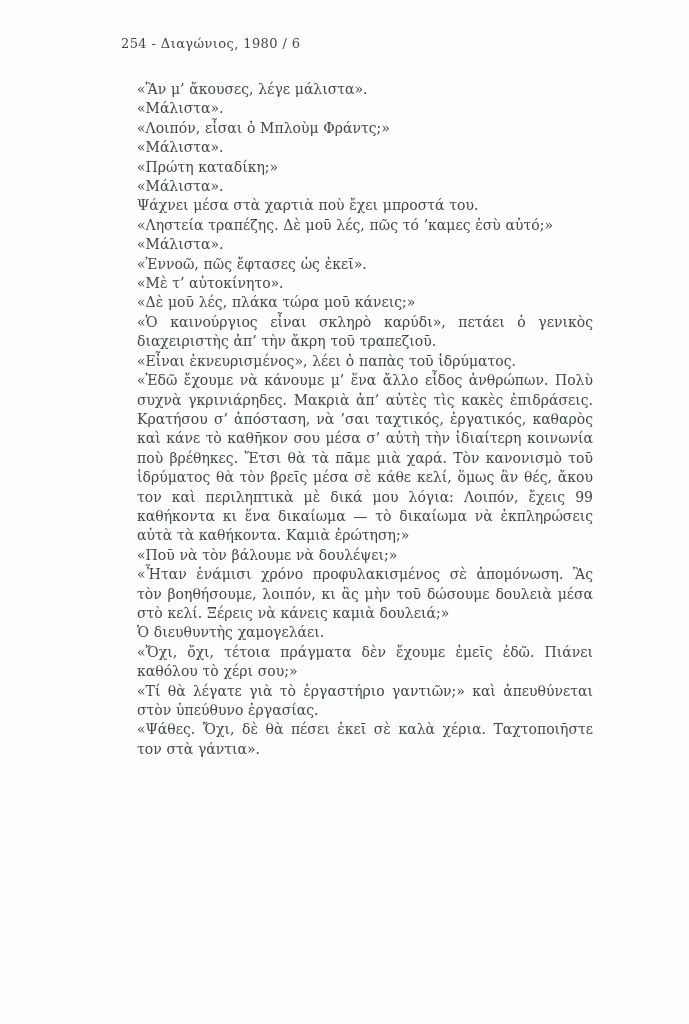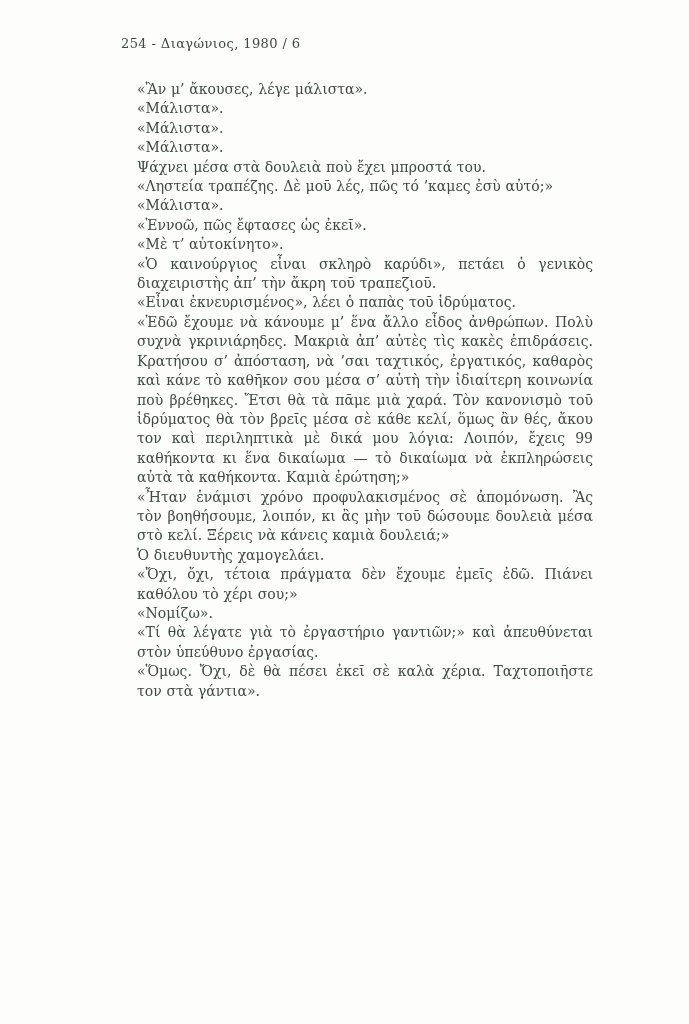--- a/index.html
+++ b/index.html
@@ -43,30 +43,33 @@
 </style>
 </head>
 <body>
 
 <div class="page">
   <div class="page-header">254 - Διαγώνιος, 1980 / 6</div>
 
   <div class="doc-body">
     <p>«Ἂν μ’ ἄκουσες, λέγε μάλιστα».</p>
     <p>«Μάλιστα».</p>
+    <p>«Λοιπόν, εἶσαι ὁ Μπλοὺμ Φράντς;»</p>
     <p>«Μάλιστα».</p>
+    <p>«Πρώτη καταδίκη;»</p>
     <p>«Μάλιστα».</p>
-    <p>Ψάχνει μέσα στὰ δουλειὰ ποὺ ἔχει μπροστά του.</p>
+    <p>Ψάχνει μέσα στὰ χαρτιὰ ποὺ ἔχει μπροστά του.</p>
     <p>«Ληστεία τραπέζης. Δὲ μοῦ λές, πῶς τό ’καμες ἐσὺ αὐτό;»</p>
     <p>«Μάλιστα».</p>
     <p>«Ἐννοῶ, πῶς ἔφτασες ὡς ἐκεῖ».</p>
     <p>«Μὲ τ’ αὐτοκίνητο».</p>
+    <p>«Δὲ μοῦ λές, πλάκα τώρα μοῦ κάνεις;»</p>
     <p>«Ὁ καινούργιος εἶναι σκληρὸ καρύδι», πετάει ὁ γενικὸς διαχειριστὴς ἀπ’ τὴν ἄκρη τοῦ τραπεζιοῦ.</p>
     <p>«Εἶναι ἐκνευρισμένος», λέει ὁ παπὰς τοῦ ἱδρύματος.</p>
     <p>«Ἐδῶ ἔχουμε νὰ κάνουμε μ’ ἕνα ἄλλο εἶδος ἀνθρώπων. Πολὺ συχνὰ γκρινιάρηδες. Μακριὰ ἀπ’ αὐτὲς τὶς κακὲς ἐπιδράσεις. Κρατήσου σ’ ἀπόσταση, νὰ ’σαι ταχτικός, ἐργατικός, καθαρὸς καὶ κάνε τὸ καθῆκον σου μέσα σ’ αὐτὴ τὴν ἰδιαίτερη κοινωνία ποὺ βρέθηκες. Ἔτσι θὰ τὰ πᾶμε μιὰ χαρά. Τὸν κανονισμὸ τοῦ ἱδρύματος θὰ τὸν βρεῖς μέσα σὲ κάθε κελί, ὅμως ἂν θές, ἄκου τον καὶ περιληπτικὰ μὲ δικά μου λόγια: Λοιπόν, ἔχεις 99 καθήκοντα κι ἕνα δικαίωμα — τὸ δικαίωμα νὰ ἐκπληρώσεις αὐτὰ τὰ καθήκοντα. Καμιὰ ἐρώτηση;»</p>
+    <p>«Ποῦ νὰ τὸν βάλουμε νὰ δουλέψει;»</p>
     <p>«Ἦταν ἑνάμισι χρόνο προφυλακισμένος σὲ ἀπομόνωση. Ἂς τὸν βοηθήσουμε, λοιπόν, κι ἂς μὴν τοῦ δώσουμε δουλειὰ μέσα στὸ κελί. Ξέρεις νὰ κάνεις καμιὰ δουλειά;»</p>
     <p>Ὁ διευθυντὴς χαμογελάει.</p>
     <p>«Ὄχι, ὄχι, τέτοια πράγματα δὲν ἔχουμε ἐμεῖς ἐδῶ. Πιάνει καθόλου τὸ χέρι σου;»</p>
-    <p>«Νομίζω».</p>
     <p>«Τί θὰ λέγατε γιὰ τὸ ἐργαστήριο γαντιῶν;» καὶ ἀπευθύνεται στὸν ὑπεύθυνο ἐργασίας.</p>
-    <p>«Ὅμως. Ὄχι, δὲ θὰ πέσει ἐκεῖ σὲ καλὰ χέρια. Ταχτοποιῆστε τον στὰ γάντια».</p>
+    <p>«Ψάθες. Ὄχι, δὲ θὰ πέσει ἐκεῖ σὲ καλὰ χέρια. Ταχτοποιῆστε τον στὰ γάντια».</p>
   </div>
 </div>
 
 </body></html>

